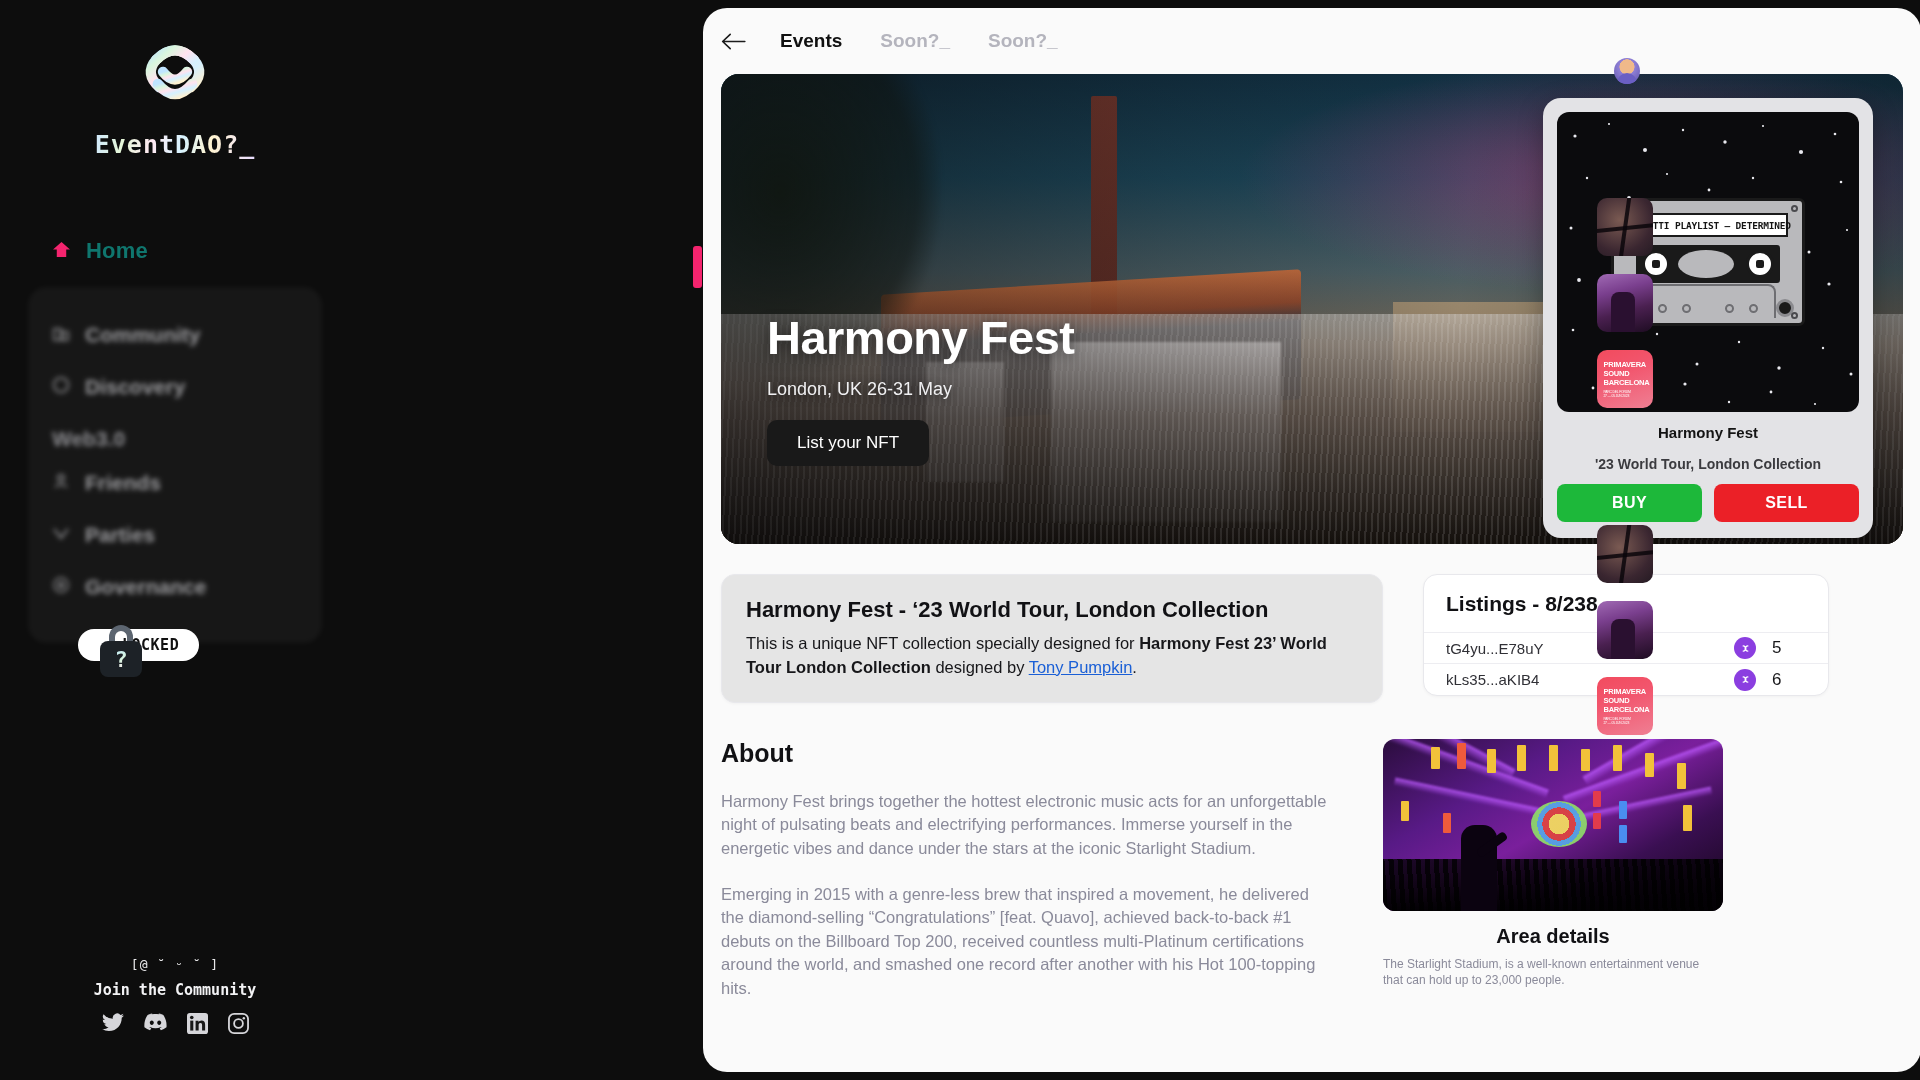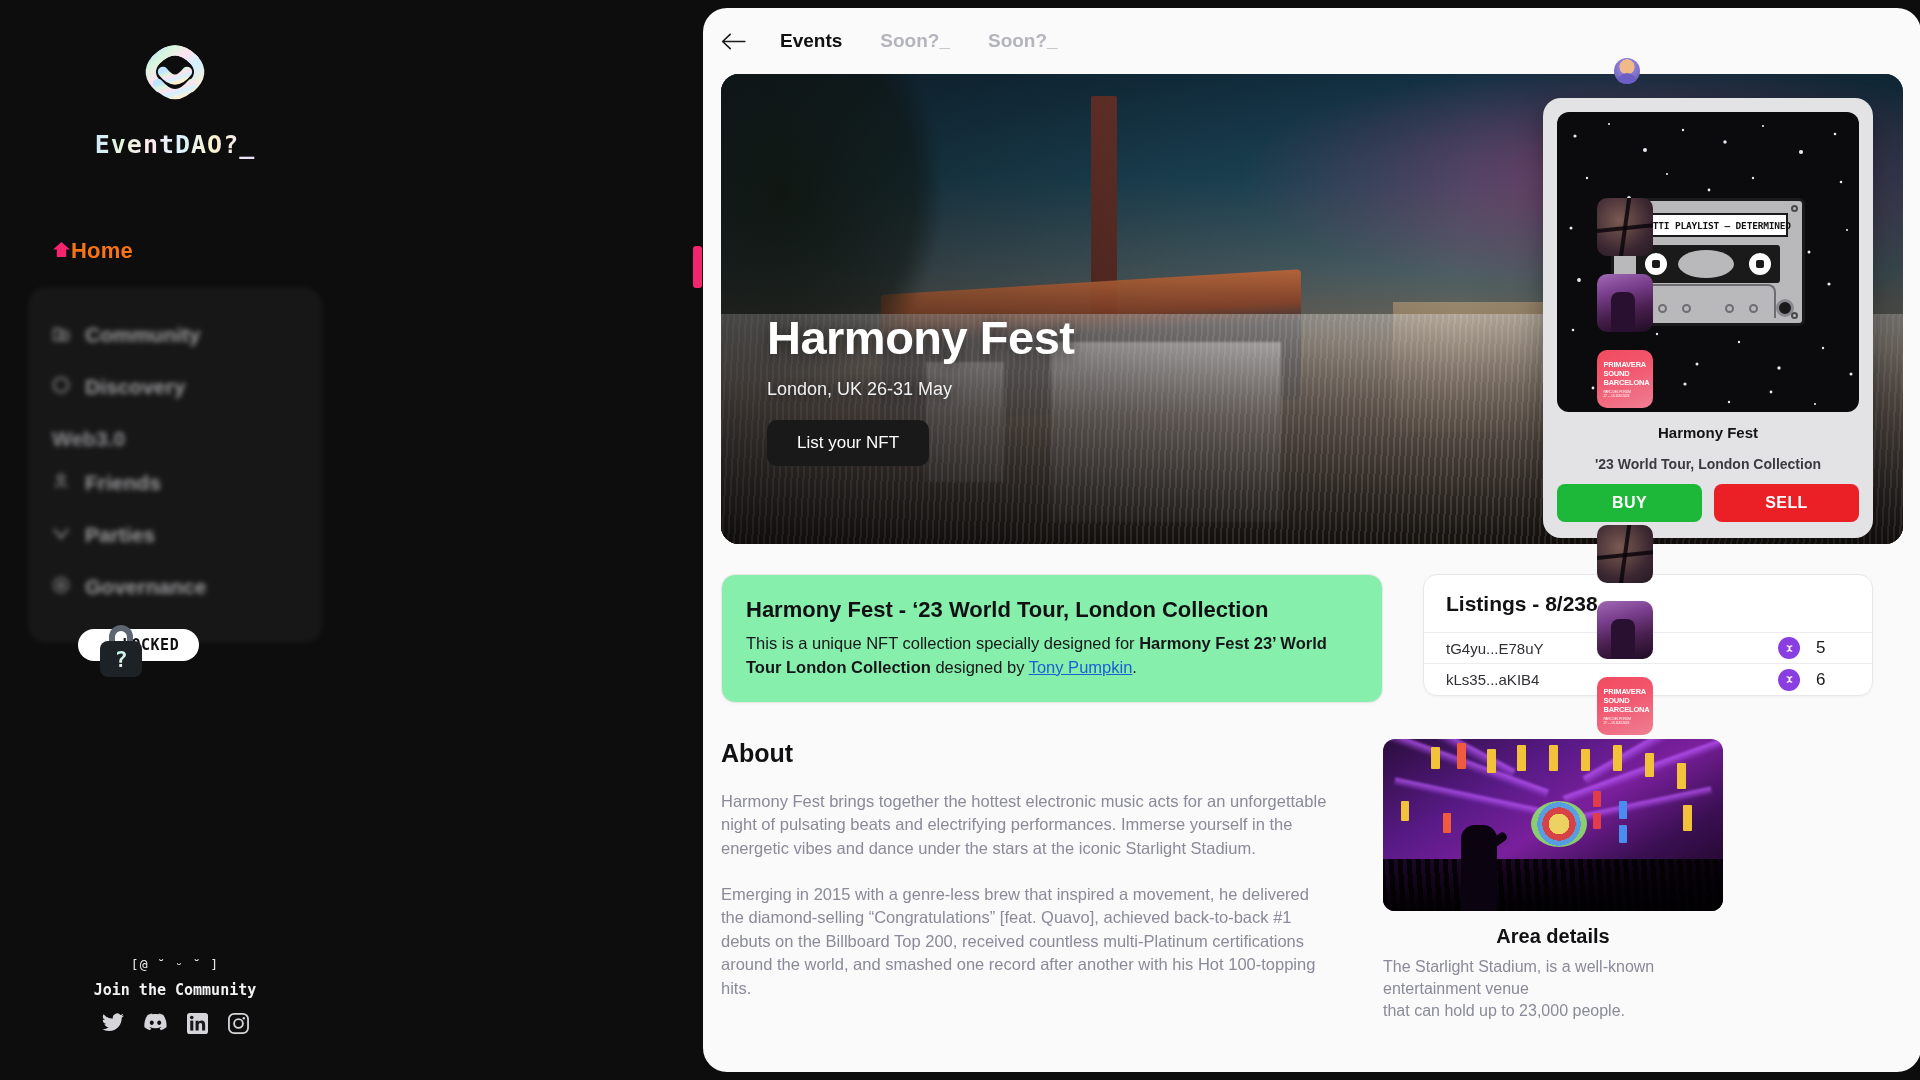--- a/index.html
+++ b/index.html
@@ -22,22 +22,22 @@
   .brand {
     margin-top: 10px; font-family: "DejaVu Sans Mono", monospace;
     font-size: 25px; font-weight: bold; letter-spacing: 1px;
     background: linear-gradient(100deg,#cfe8ff 0%,#e6f7d8 18%,#ffe9f2 36%,#d7f3ff 54%,#fff3d0 72%,#e8dcff 100%);
     -webkit-background-clip: text; background-clip: text; color: transparent;
     -webkit-text-fill-color: transparent;
   }
 
   .nav { margin-top: 72px; width: 100%; position: relative; }
   .nav-home {
-    display: flex; align-items: center; 
-    padding-left: 52px; height: 40px; color: #f97316;
+    display: flex; align-items: center; gap: 15px;
+    padding-left: 52px; height: 40px; color: #0f766e;
     font-size: 22px; font-weight: 600; letter-spacing: .2px;
   }
   .nav-locked-group {
     margin-top: 16px; margin-left: 28px; margin-right: 28px;
     background: rgba(255,255,255,.045); border-radius: 18px;
     padding: 22px 0 30px 0; filter: blur(2.4px); position: relative;
   }
   .nav-item {
     display: flex; align-items: center; gap: 15px;
     padding-left: 24px; height: 52px;
@@ -225,32 +225,32 @@
   .btn-buy, .btn-sell {
     flex: 1; height: 38px; border: none; border-radius: 8px; cursor: pointer;
     color: #fff; font-size: 16px; font-weight: 700; letter-spacing: .4px;
   }
   .btn-buy { background: #1db83a; }
   .btn-sell { background: #eb2027; }
 
   
   .info-row { display: flex; gap: 40px; margin: 30px 18px 0; align-items: flex-start; }
   .desc-card {
-    width: 662px; background: #86efac; border: 1px solid #e8e8ec; border-radius: 14px;
+    width: 662px; background: #e5e5e5; border: 1px solid #e8e8ec; border-radius: 14px;
     padding: 22px 24px 22px; box-shadow: 0 1px 3px rgba(0,0,0,.04);
   }
   .desc-title { font-size: 22px; font-weight: 700; color: #111114; }
   .desc-body { font-size: 16.5px; line-height: 1.45; color: #17171a; margin-top: 9px; }
   .desc-body b { font-weight: 700; }
   .desc-link { color: #1a5fd6; text-decoration: underline; cursor: pointer; }
   .owner-row { display: flex; align-items: center; gap: 18px; margin-top: 28px; }
   .owner-count { font-size: 23px; color: #18181b; }
 
   .listings {
-    width: 450px; background: #fff; border: 1px solid #e8e8ec; border-radius: 14px;
+    width: 406px; background: #fff; border: 1px solid #e8e8ec; border-radius: 14px;
     overflow: hidden; box-shadow: 0 1px 3px rgba(0,0,0,.04);
   }
   .listings-head { padding: 17px 22px 16px; font-size: 21px; font-weight: 700; color: #111114; border-bottom: 1px solid #ededf1; }
   .listing-row {
     display: flex; align-items: center; padding: 0 22px; height: 31px;
     border-bottom: 1px solid #ededf1; cursor: pointer;
   }
   .listing-row:last-child { border-bottom: none; }
   .listing-addr { flex: 1; font-size: 15px; color: #303036; }
   .sol-badge {
@@ -271,21 +271,21 @@
   }
   .beam { position: absolute; background: linear-gradient(180deg, rgba(190,90,255,.85), rgba(150,50,230,.05)); filter: blur(1px); }
   .lightbox { position: absolute; border-radius: 1px; }
   .venue-crowd {
     position: absolute; left: 0; right: 0; bottom: 0; height: 52px;
     background:
       repeating-linear-gradient(86deg, rgba(0,0,0,.9) 0 5px, rgba(0,0,0,.6) 5px 9px),
       linear-gradient(180deg, rgba(10,2,14,.35), #07020a);
   }
   .venue-title { text-align: center; margin-top: 14px; font-size: 20px; font-weight: 700; color: #111114; }
-  .venue-p { margin-top: 8px; font-size: 16px; line-height: 1.38; color: #8a8a9a; }
+  .venue-p { margin-top: 8px; font-size: 12px; line-height: 1.38; color: #8a8a9a; }
 
   
   .rail { width: 349px; height: 1080px; flex: none; padding: 46px 26px 0 26px; background: #0d0d0d; }
   .user-select {
     height: 50px; border: 1px solid #2e2e31; border-radius: 12px;
     display: flex; align-items: center; padding: 0 16px; gap: 12px; cursor: pointer;
   }
   .avatar {
     width: 26px; height: 26px; border-radius: 50%; flex: none;
     background: radial-gradient(circle at 50% 34%, #f0b98a 0 34%, #8f7fd6 36%, #5b52a8 100%);

